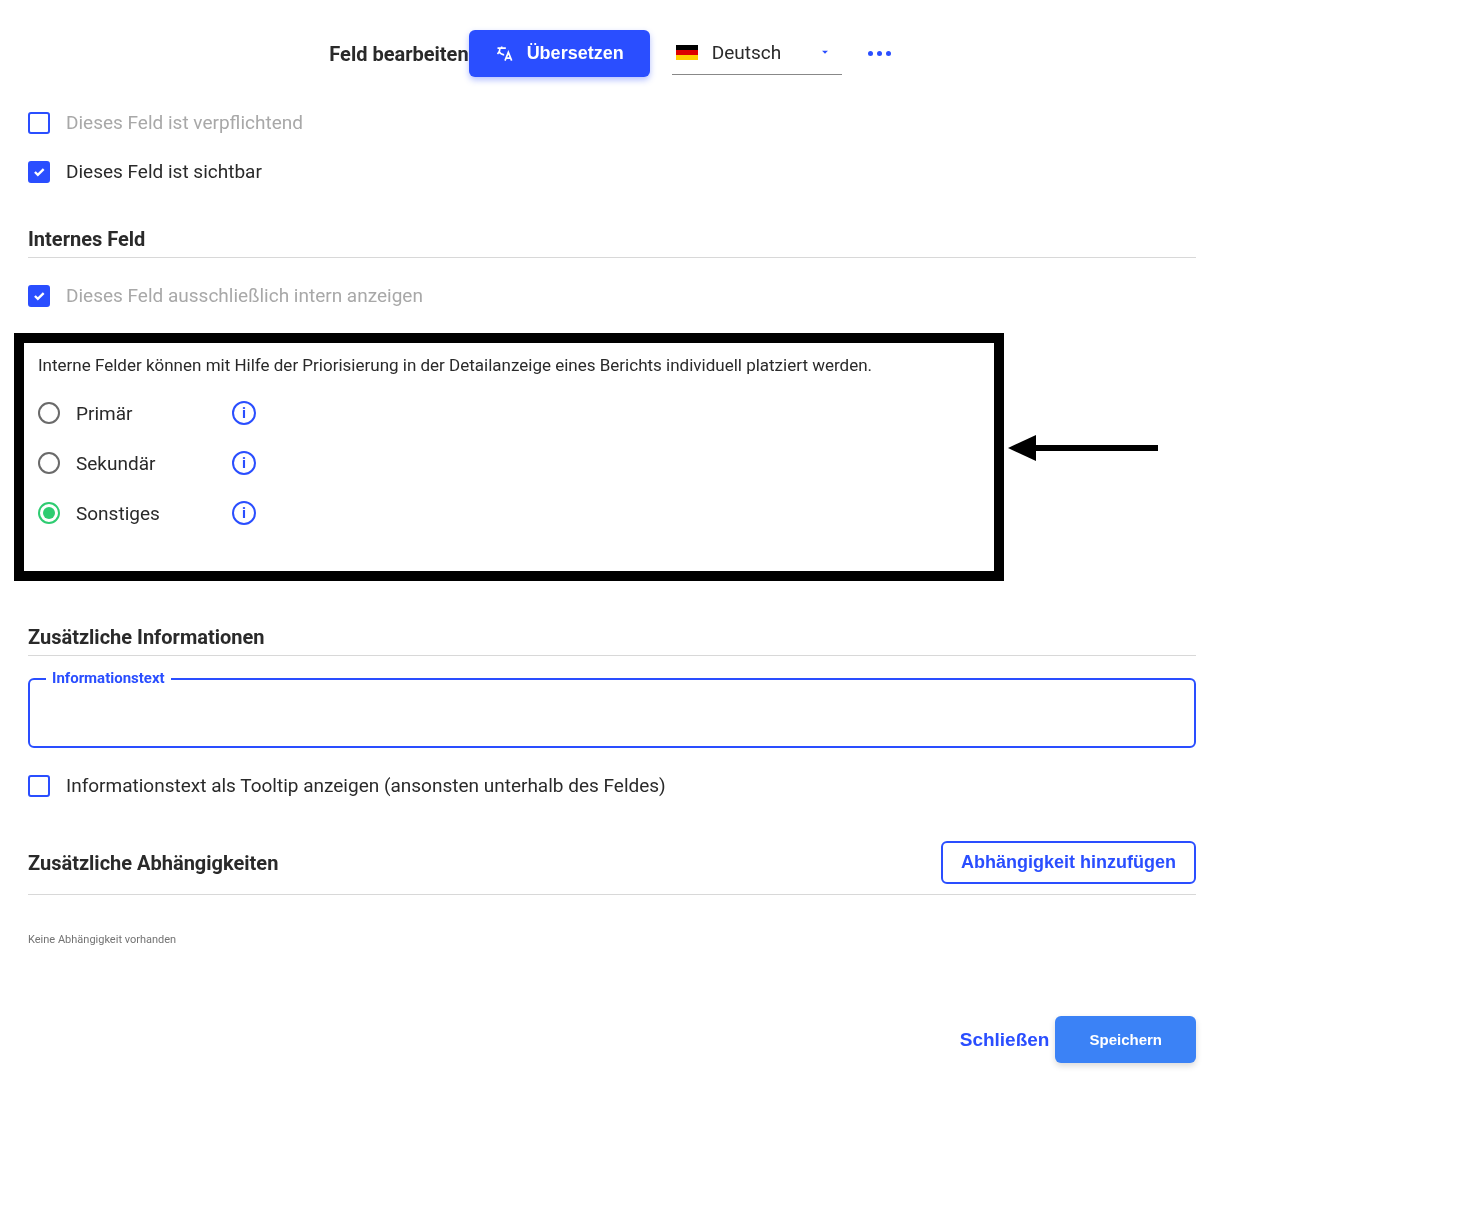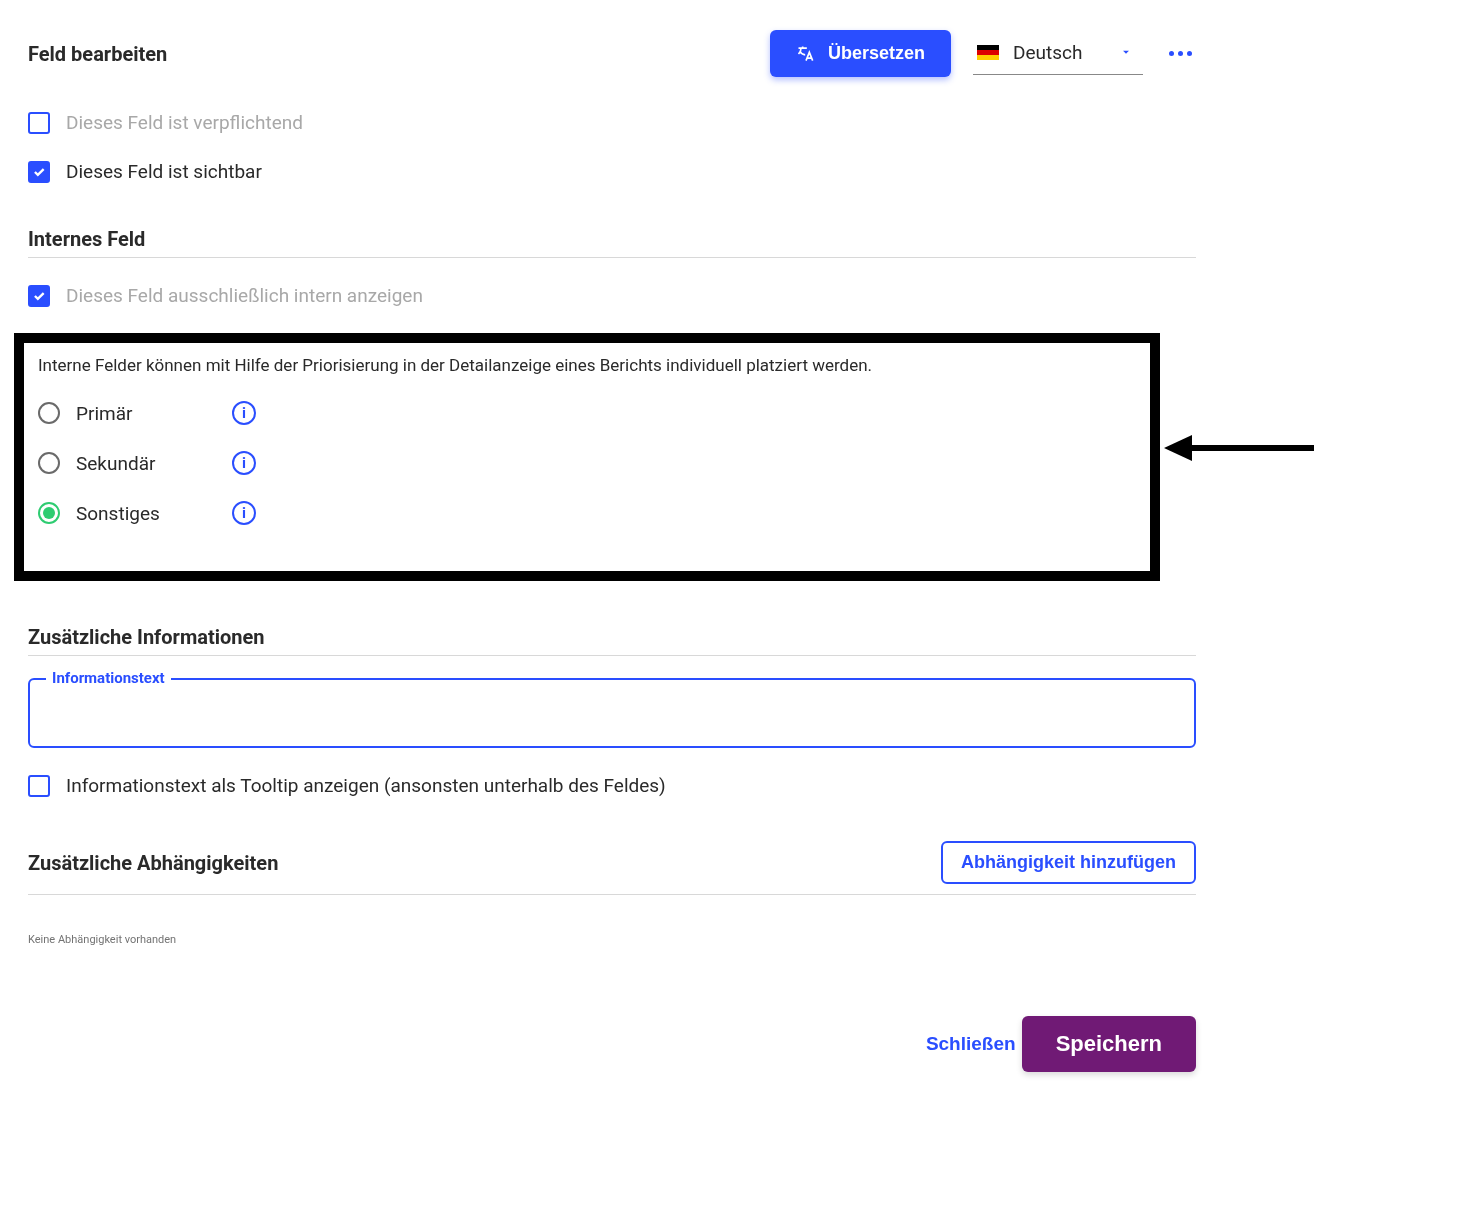--- a/index.html
+++ b/index.html
@@ -10,21 +10,21 @@
     background: #fff;
     width: 1482px;
     height: 1232px;
     padding: 30px 28px;
   }
   .container { width: 1168px; margin-left: 0; }
 
   .header-row {
     display: flex;
     align-items: center;
-    justify-content: space-between;
+    justify-content: center;
     margin-bottom: 34px;
   }
   .page-title {
     font-size: 20px;
     font-weight: 700;
     color: #2a2a2a;
   }
   .header-actions {
     display: flex;
     align-items: center;
@@ -111,21 +111,21 @@
     padding-bottom: 10px;
     gap: 24px;
   }
 
   .highlight-box {
     position: relative;
     border: 10px solid #000;
     padding: 12px 14px 20px 14px;
     margin-top: 22px;
     margin-left: -14px;
-    width: 1146px;
+    width: 990px;
   }
   .highlight-note {
     font-size: 17px;
     margin-bottom: 18px;
   }
   .radio-row {
     display: flex;
     align-items: center;
     gap: 16px;
     margin: 26px 0;
@@ -200,26 +200,26 @@
     display: flex;
     justify-content: flex-end;
     align-items: center;
     margin-top: 70px;
   }
   .btn-text {
     background: none; border: none; color: #2a4eff;
     font-size: 19px; font-weight: 700; cursor: pointer;
   }
   .btn-success {
-    background: #701a75;
+    background: #3b82f6;
     color: #fff;
     border: none;
     border-radius: 6px;
     padding: 15px 34px;
-    font-size: 22px;
+    font-size: 15px;
     font-weight: 600;
     cursor: pointer;
     box-shadow: 0 3px 6px rgba(0,0,0,.15);
   }
 </style>
 </head>
 <body>
 
 <div class="container">
 

